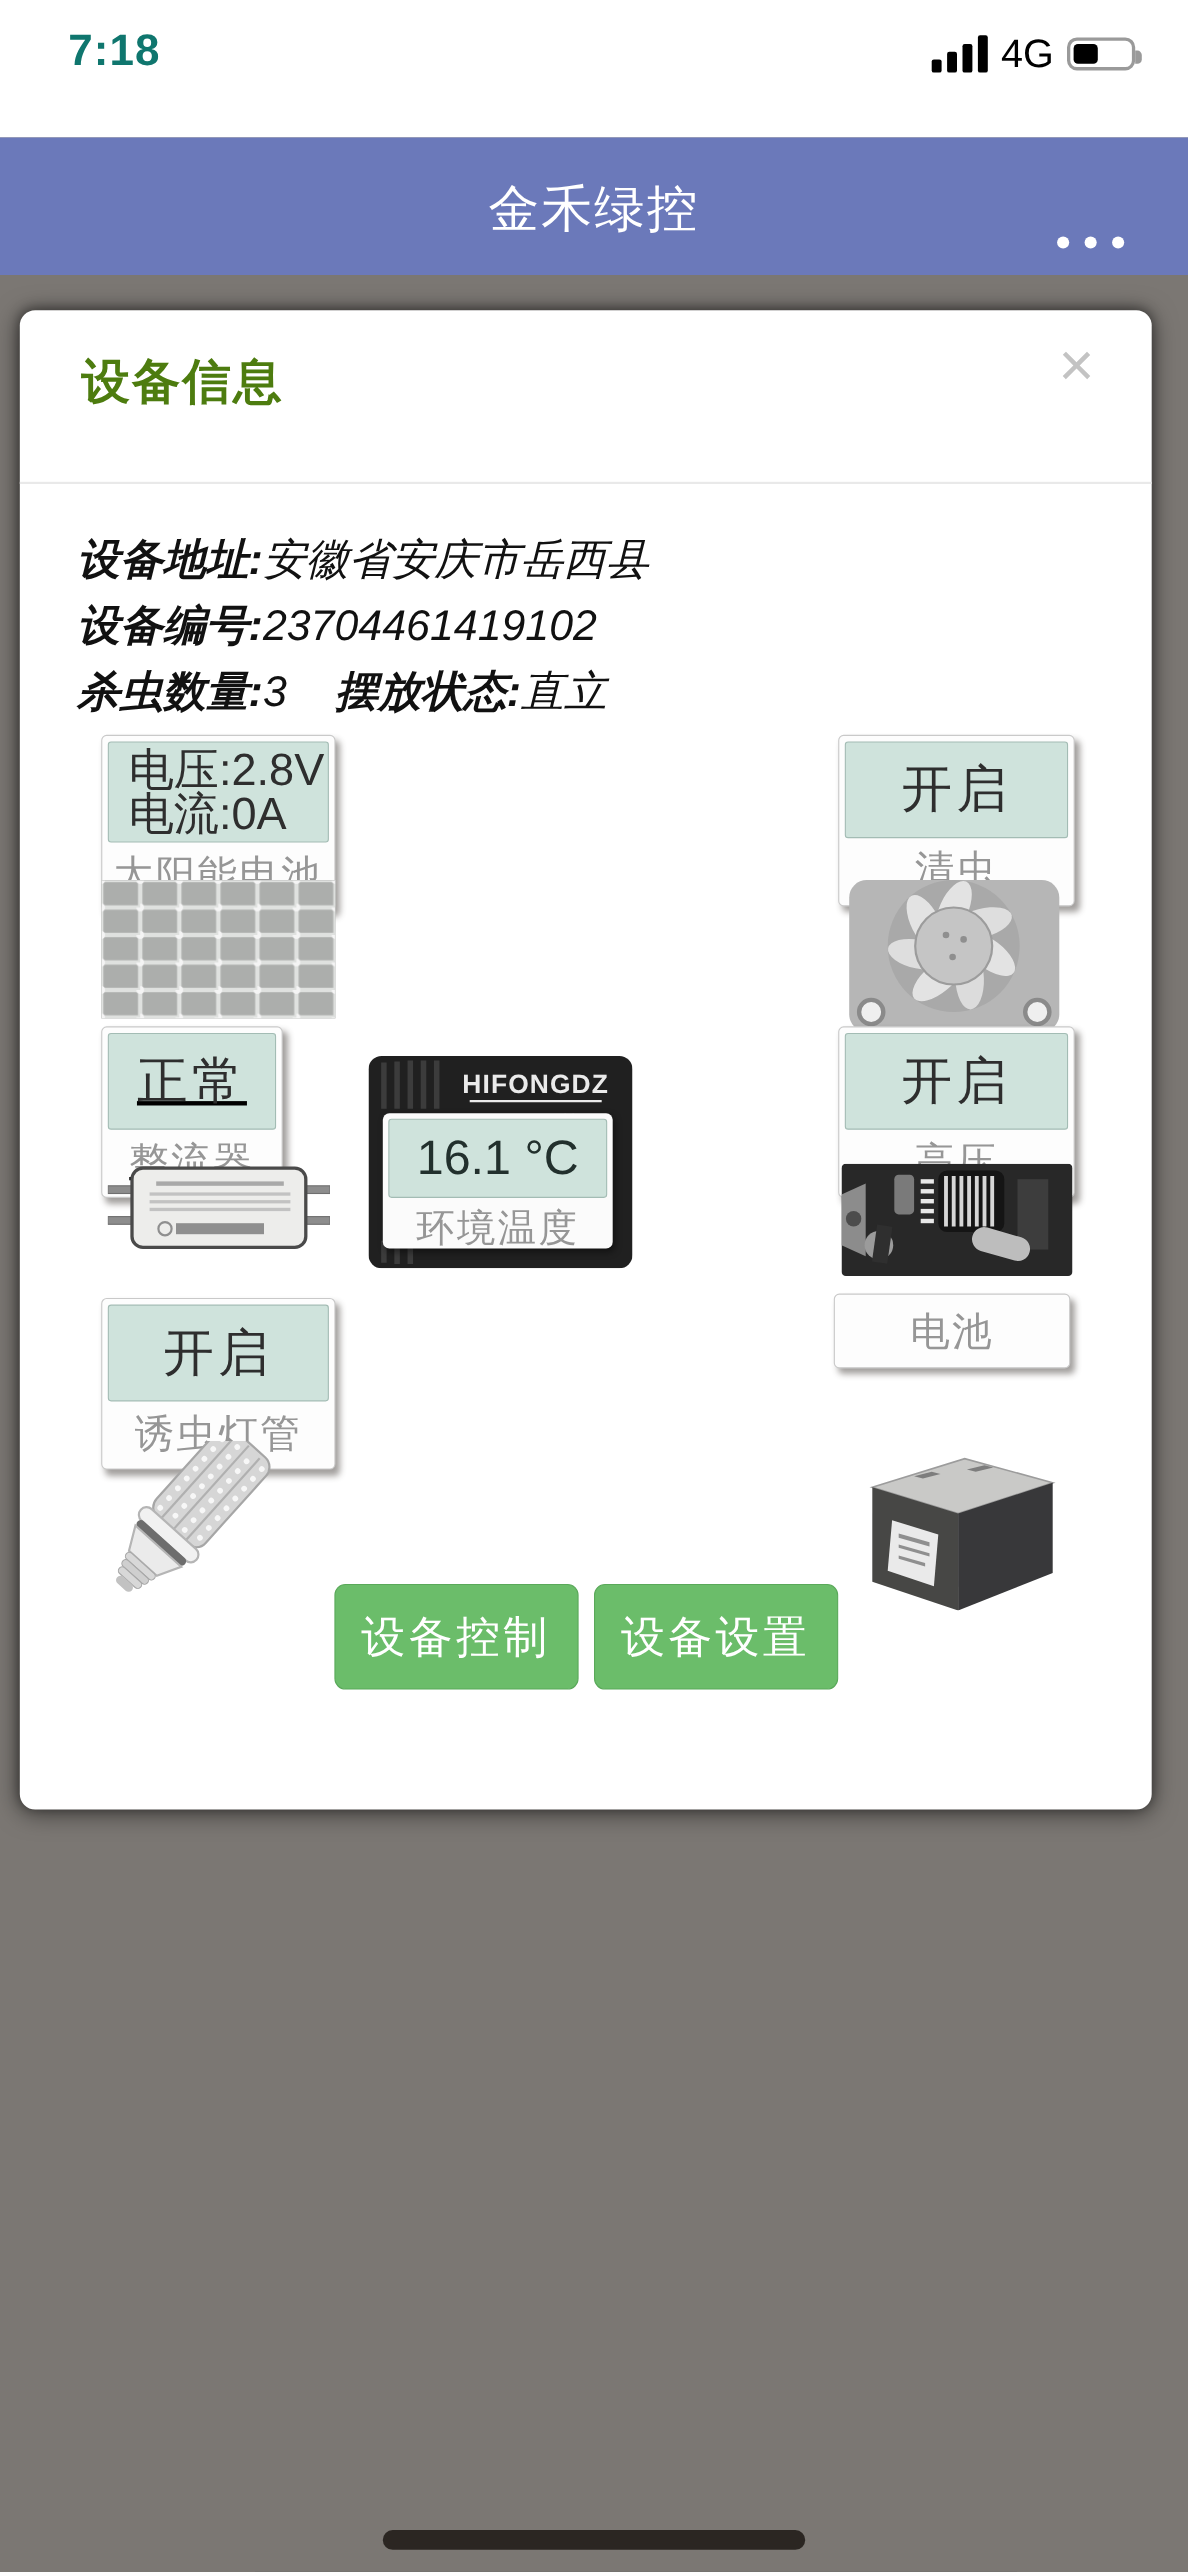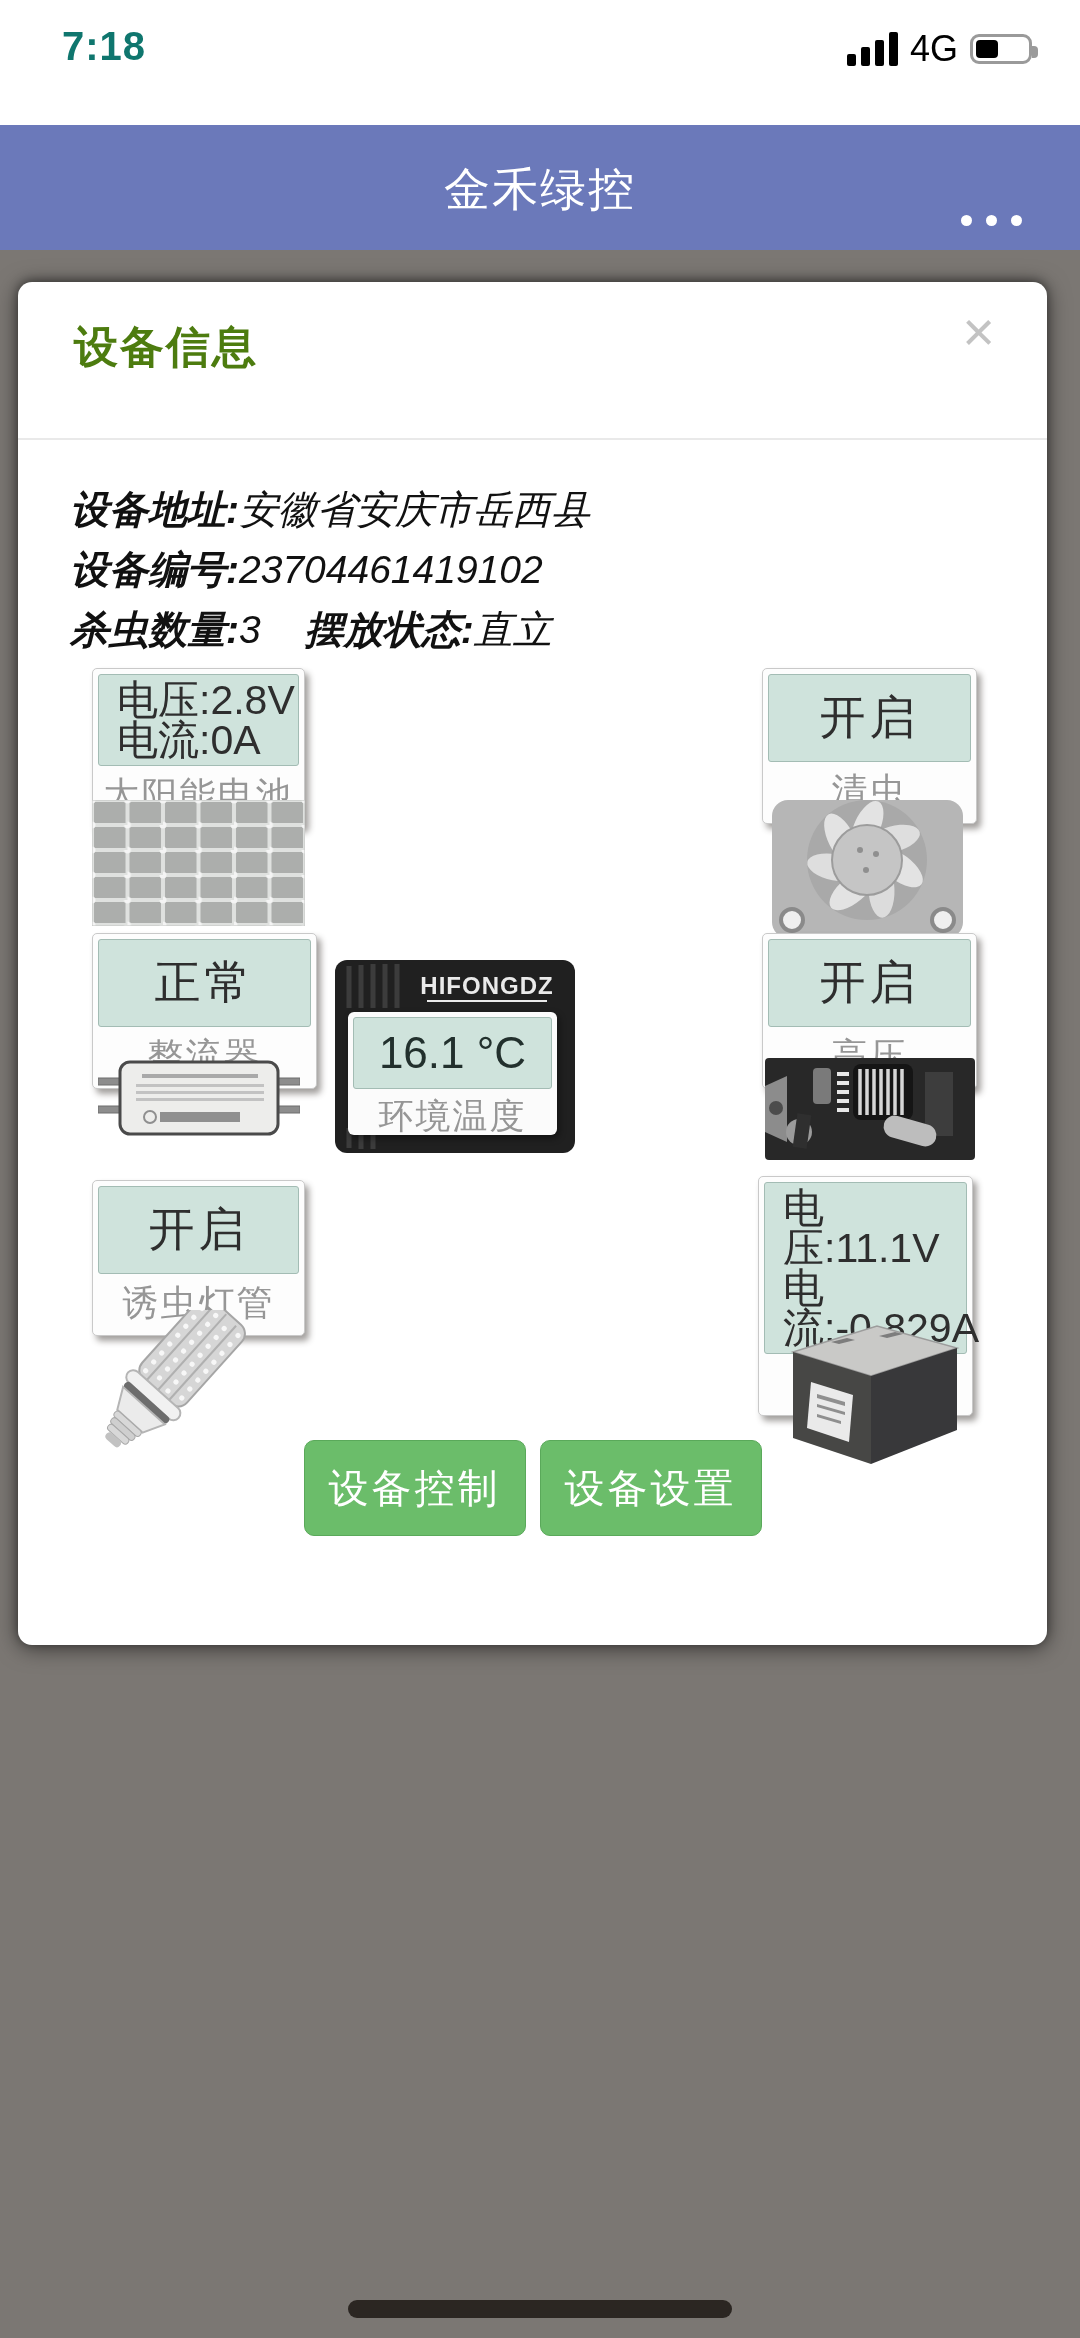--- a/index.html
+++ b/index.html
@@ -159,21 +159,21 @@
           </g>
       </g>
       <circle cx="97" cy="60" r="35" fill="#c5c5c5" stroke="#9c9c9c" stroke-width="2"></circle>
       <circle cx="90" cy="50" r="3" fill="#8f8f8f"></circle>
         <circle cx="106" cy="54" r="3" fill="#8f8f8f"></circle>
       <circle cx="96" cy="70" r="3" fill="#8f8f8f"></circle>
       <circle cx="22" cy="120" r="11" fill="#efefef" stroke="#8a8a8a" stroke-width="4"></circle>
       <circle cx="173" cy="120" r="11" fill="#efefef" stroke="#8a8a8a" stroke-width="4"></circle>
     </svg>
 
-    <div class="card" style="left:74px; top:651px; width:225px;">
+    <div class="card" style="left:74px; top:651px; width:165px;text-decoration:underline;">
       <div class="disp big">正常</div>
       <div class="card-label">整流器</div>
     </div>
     <svg class="img" style="left:80px; top:778px;" width="202" height="76" viewBox="0 0 202 76">
       <g fill="#8d8d8d" stroke="#6f6f6f">
         <rect x="0" y="18" width="26" height="7"></rect>
           <rect x="0" y="46" width="26" height="7"></rect>
         <rect x="176" y="18" width="26" height="7"></rect>
           <rect x="176" y="46" width="26" height="7"></rect>
       </g>
@@ -289,24 +289,20 @@
         <rect x="56" y="93" width="58" height="8" rx="4" fill="#6d6d6d"></rect>
         <polygon points="57,101 113,101 102,122 68,122" fill="#ebebeb" stroke="#b5b5b5" stroke-width="2"></polygon>
         <rect x="68" y="122" width="34" height="7" rx="3.5" fill="#d8d8d8" stroke="#a8a8a8"></rect>
         <rect x="70" y="129" width="30" height="7" rx="3.5" fill="#cfcfcf" stroke="#a8a8a8"></rect>
         <rect x="72" y="136" width="26" height="7" rx="3.5" fill="#d8d8d8" stroke="#a8a8a8"></rect>
         <rect x="76" y="143" width="18" height="8" rx="4" fill="#c2c2c2"></rect>
       </g>
     </svg>
 
     <div class="card" style="left:740px; top:894px; width:215px;">
-      <div class="disp values">
-        <div>电压:11.1V</div>
-        <div>电流:-0.829A</div>
-      </div>
       <div class="card-label">电池</div>
     </div>
     <svg class="img" style="left:757px; top:1032px;" width="192" height="150" viewBox="0 0 192 150">
       <polygon points="18,38 102,12 182,34 96,62" fill="#c9c9c7" stroke="#9c9c9c" stroke-width="1.5"></polygon>
       <polygon points="56,28 72,24 80,26 64,30" fill="#7d7d7d"></polygon>
       <polygon points="104,22 120,18 128,20 112,24" fill="#7d7d7d"></polygon>
       <polygon points="18,38 96,62 96,150 18,124" fill="#474745"></polygon>
       <polygon points="96,62 182,34 182,116 96,150" fill="#38383a"></polygon>
       <polygon points="36,68 78,81 74,128 32,114" fill="#eaeaea"></polygon>
       <g fill="#8f8f8f">

